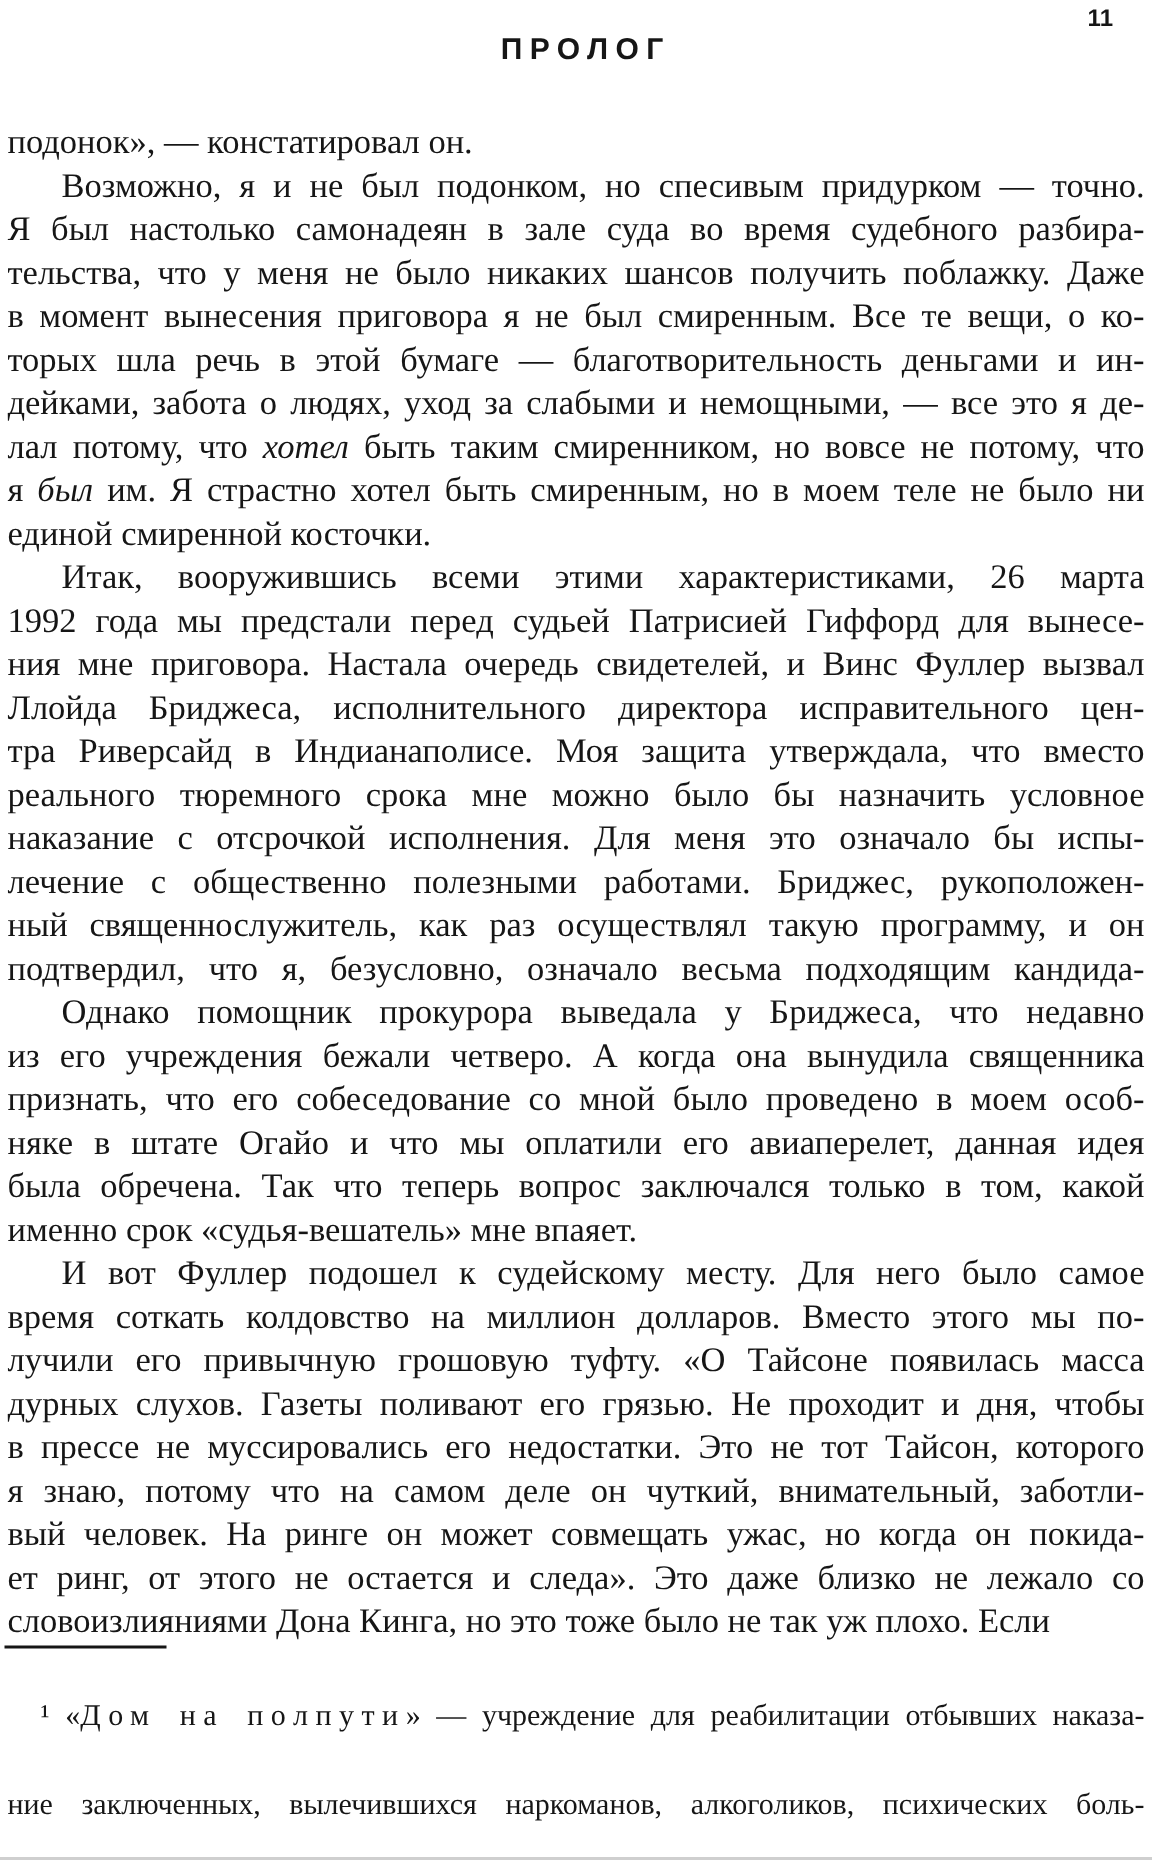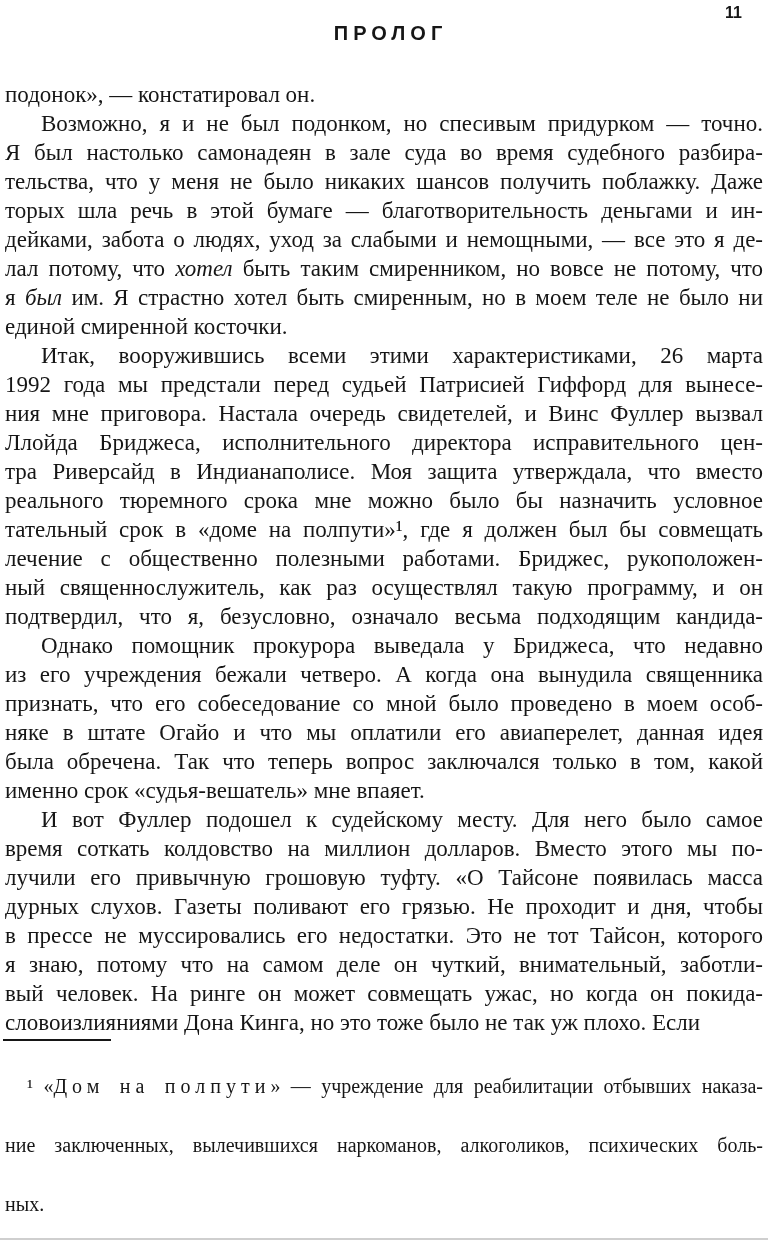--- a/index.html
+++ b/index.html
@@ -66,54 +66,56 @@
   </div>
 
   <div class="bodytext">
       <div class="para">
         <div class="line last">подонок», — констатировал он.</div>
       </div>
       <div class="para indent">
         <div class="line">Возможно, я и не был подонком, но спесивым придурком — точно.</div>
         <div class="line">Я был настолько самонадеян в зале суда во время судебного разбира-</div>
         <div class="line">тельства, что у меня не было никаких шансов получить поблажку. Даже</div>
+        <div class="line">в момент вынесения приговора я не был смиренным. Все те вещи, о ко-</div>
         <div class="line">торых шла речь в этой бумаге — благотворительность деньгами и ин-</div>
         <div class="line">дейками, забота о людях, уход за слабыми и немощными, — все это я де-</div>
         <div class="line">лал потому, что <i>хотел</i> быть таким смиренником, но вовсе не потому, что</div>
         <div class="line">я <i>был</i> им. Я страстно хотел быть смиренным, но в моем теле не было ни</div>
         <div class="line last">единой смиренной косточки.</div>
       </div>
       <div class="para indent">
         <div class="line">Итак, вооружившись всеми этими характеристиками, 26 марта</div>
         <div class="line">1992 года мы предстали перед судьей Патрисией Гиффорд для вынесе-</div>
         <div class="line">ния мне приговора. Настала очередь свидетелей, и Винс Фуллер вызвал</div>
         <div class="line">Ллойда Бриджеса, исполнительного директора исправительного цен-</div>
         <div class="line">тра Риверсайд в Индианаполисе. Моя защита утверждала, что вместо</div>
         <div class="line">реального тюремного срока мне можно было бы назначить условное</div>
-        <div class="line">тательный срок в «доме на полпути»¹, где я должен был бы совмещать</div>
+        <div class="line">наказание с отсрочкой исполнения. Для меня это означало бы испы-</div>
         <div class="line">лечение с общественно полезными работами. Бриджес, рукоположен-</div>
         <div class="line">ный священнослужитель, как раз осуществлял такую программу, и он</div>
         <div class="line">подтвердил, что я, безусловно, означало весьма подходящим кандида-</div>
       </div>
       <div class="para indent">
         <div class="line">Однако помощник прокурора выведала у Бриджеса, что недавно</div>
         <div class="line">из его учреждения бежали четверо. А когда она вынудила священника</div>
         <div class="line">признать, что его собеседование со мной было проведено в моем особ-</div>
         <div class="line">няке в штате Огайо и что мы оплатили его авиаперелет, данная идея</div>
         <div class="line">была обречена. Так что теперь вопрос заключался только в том, какой</div>
         <div class="line last">именно срок «судья-вешатель» мне впаяет.</div>
       </div>
       <div class="para indent">
         <div class="line">И вот Фуллер подошел к судейскому месту. Для него было самое</div>
         <div class="line">время соткать колдовство на миллион долларов. Вместо этого мы по-</div>
         <div class="line">лучили его привычную грошовую туфту. «О Тайсоне появилась масса</div>
         <div class="line">дурных слухов. Газеты поливают его грязью. Не проходит и дня, чтобы</div>
         <div class="line">в прессе не муссировались его недостатки. Это не тот Тайсон, которого</div>
         <div class="line">я знаю, потому что на самом деле он чуткий, внимательный, заботли-</div>
         <div class="line">вый человек. На ринге он может совмещать ужас, но когда он покида-</div>
+        <div class="line">ет ринг, от этого не остается и следа». Это даже близко не лежало со</div>
         <div class="line last">словоизлияниями Дона Кинга, но это тоже было не так уж плохо. Если</div>
       </div>
     </div>
 
   <div class="rule"></div>
 
   <div class="footnote">
       <div class="para indent">
         <div class="line">¹ «<span class="sp">Дом на полпути</span>» — учреждение для реабилитации отбывших наказа-</div>
         <div class="line">ние заключенных, вылечившихся наркоманов, алкоголиков, психических боль-</div>

